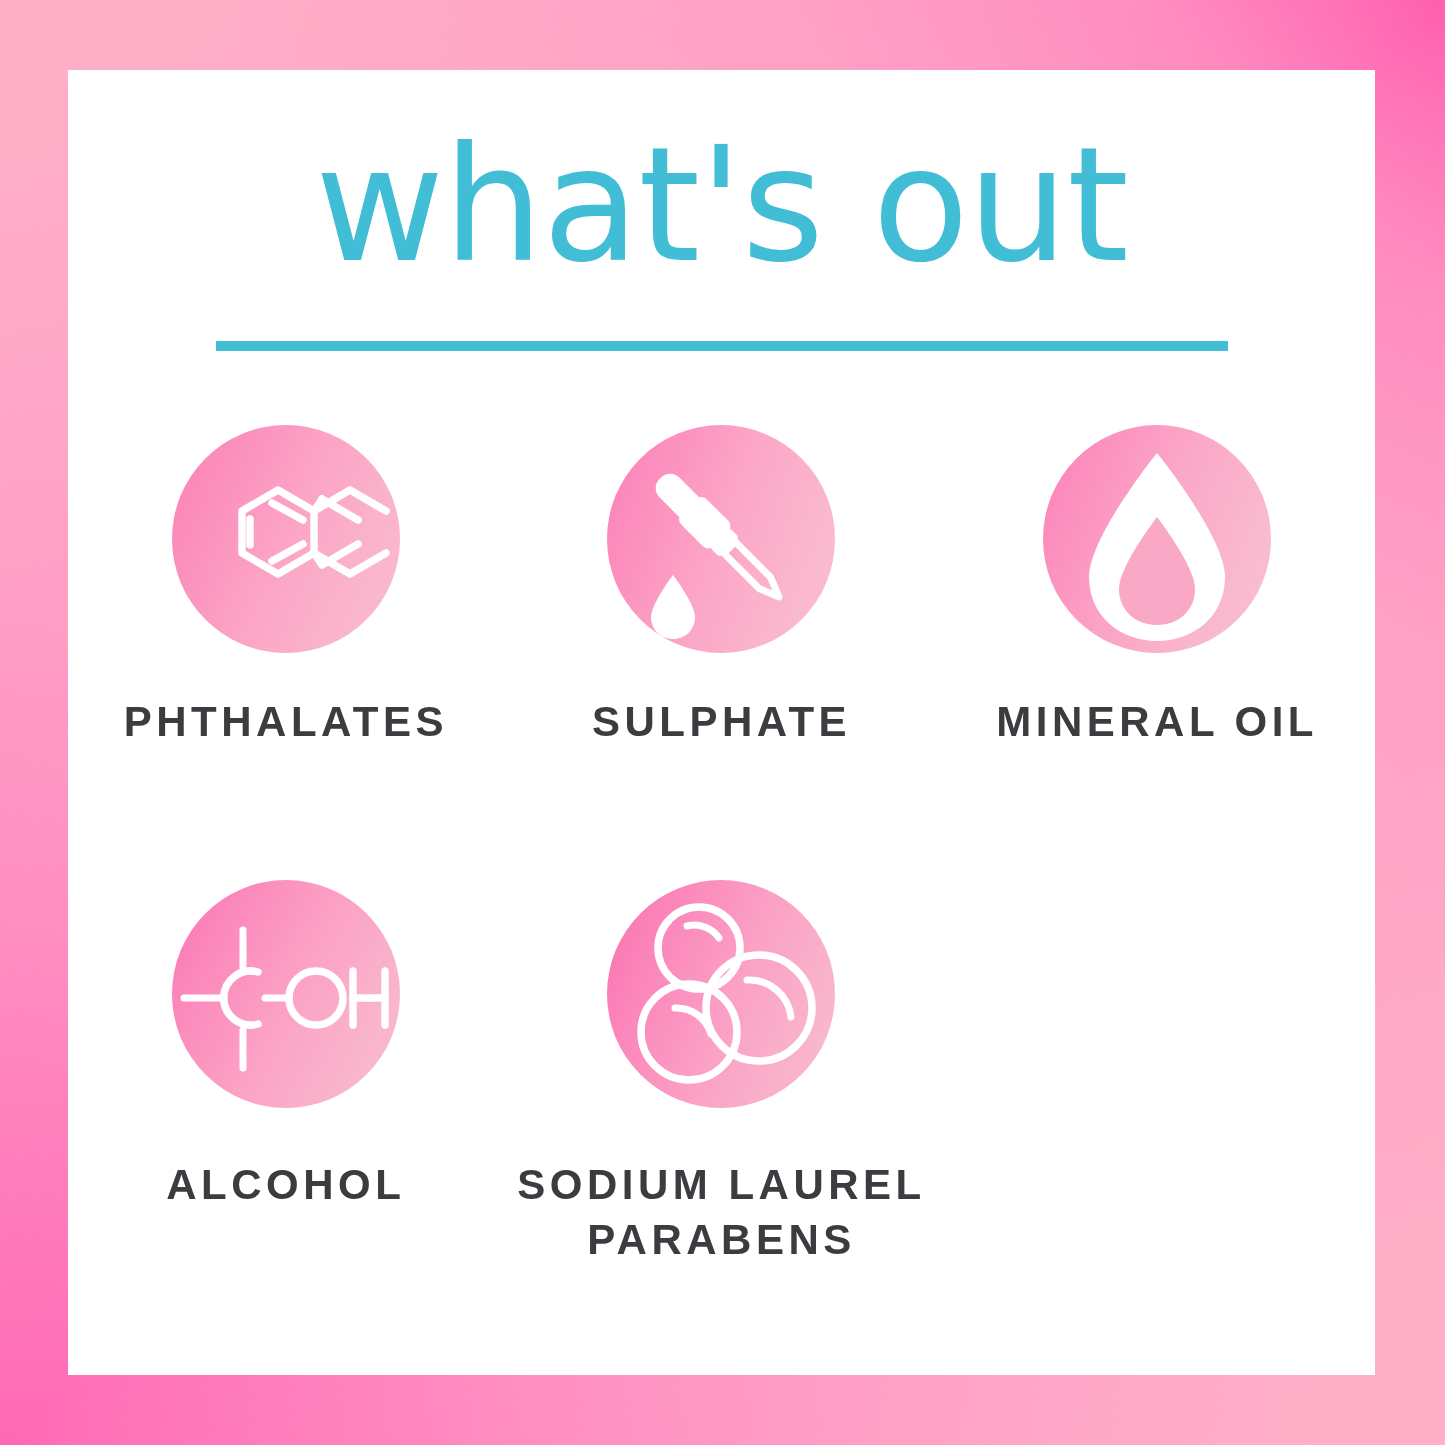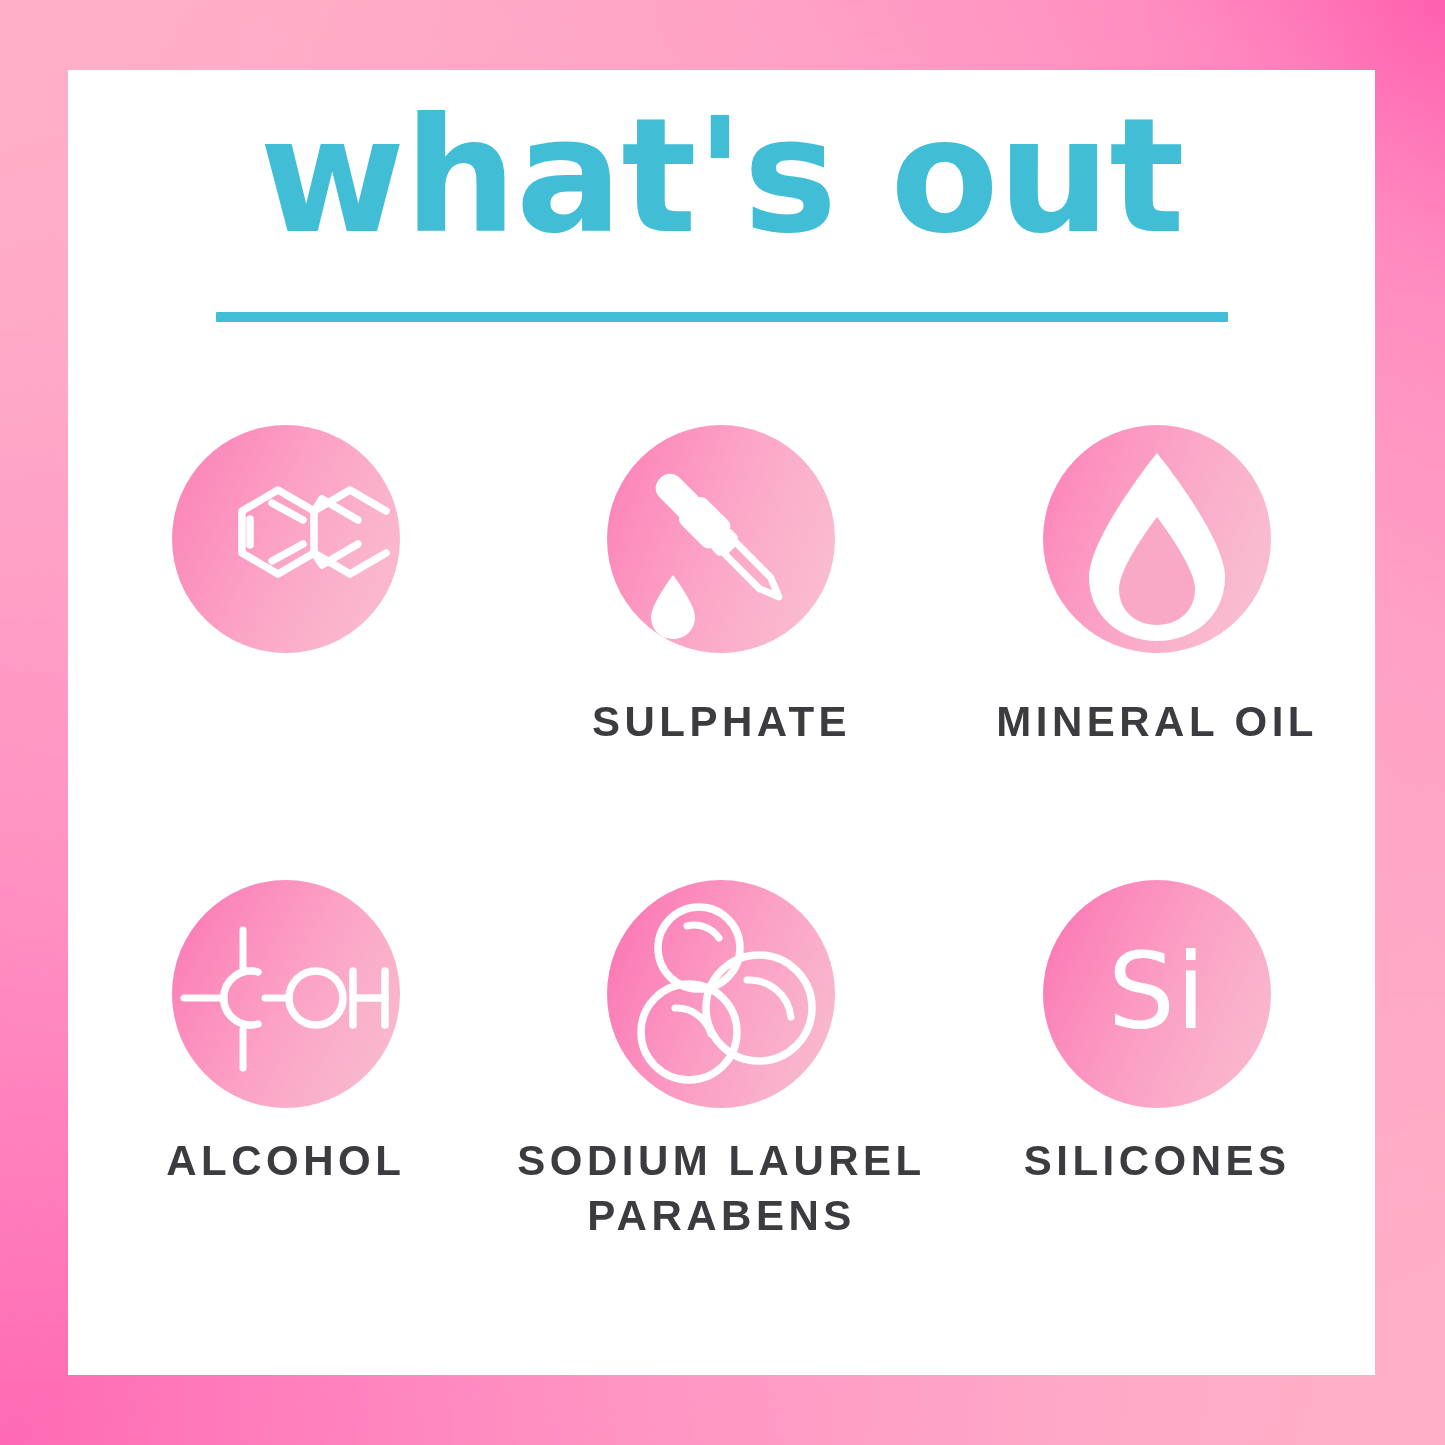--- a/index.html
+++ b/index.html
@@ -60,24 +60,24 @@
     position: absolute;
     left: 0;
     top: 0;
     width: 100%;
     text-align: center;
   }
 
   .headline {
     color: #41BDD6;
     font-size: 158px;
-    font-weight: 700;
+    font-weight: 400;
     line-height: 1;
     letter-spacing: -1px;
-    padding-top: 27px;
+    padding-top: 56px;
     font-family: "DejaVu Sans", sans-serif;
   }
 
   .rule {
     width: 1012px;
     height: 10px;
     background: #41BDD6;
     margin: 57px auto 0 auto;
     border-radius: 1px;
   }
@@ -124,21 +124,21 @@
     color: #3B3B40;
     font-size: 42px;
     font-weight: 700;
     letter-spacing: 4.5px;
     line-height: 1.30;
     text-align: center;
     max-width: 430px;
     font-family: "Liberation Sans", sans-serif;
   }
 
-  .row2 .label { margin-top: 26px; text-align: center; }
+  .row2 .label { margin-top: 50px; text-align: center; }
 
   .si-text {
     color: #ffffff;
     font-size: 106px;
     font-weight: 400;
     letter-spacing: 1px;
     font-family: "DejaVu Sans", sans-serif;
     line-height: 1;
     transform: translateY(-2px);
   }
@@ -173,20 +173,21 @@
               <line x1="186" y1="95" x2="186" y2="119" stroke="none"></line>
               <polyline points="150,74 150,74"></polyline>
             </g>
             <g fill="none" stroke="#ffffff" stroke-width="7.5" stroke-linecap="round" stroke-linejoin="round">
               <polyline points="142,86 178,65 214,86"></polyline>
               <polyline points="142,128 178,149 214,128"></polyline>
               <line x1="214" y1="86" x2="214" y2="128" stroke="none"></line>
             </g>
           </svg>
         </div>
+        <div class="label">PHTHALATES</div>
       </div>
 
       <div class="cell">
         <div class="badge grad-b">
           <svg width="228" height="228" viewBox="0 0 228 228">
             <g transform="rotate(-45 114 114)">
 
               <rect x="100" y="28" width="28" height="52" rx="13" fill="#ffffff"></rect>
               <rect x="96" y="68" width="36" height="46" rx="8" fill="#ffffff"></rect>
 
@@ -253,22 +254,16 @@
             <g fill="none" stroke="#ffffff" stroke-width="7" stroke-linecap="round">
               <path d="M80,46 A30,30 0 0 1 112,58"></path>
               <path d="M140,100 A42,42 0 0 1 184,137"></path>
               <path d="M68,128 A36,36 0 0 1 104,154"></path>
             </g>
           </svg>
         </div>
         <div class="label">SODIUM LAUREL PARABENS</div>
       </div>
 
-      <div class="cell row2">
-        <div class="badge grad-f">
-          <span class="si-text">Si</span>
-        </div>
-        <div class="label">SILICONES</div>
-      </div>
 
     </div>
   </div>
 </div>
 
 </body></html>

